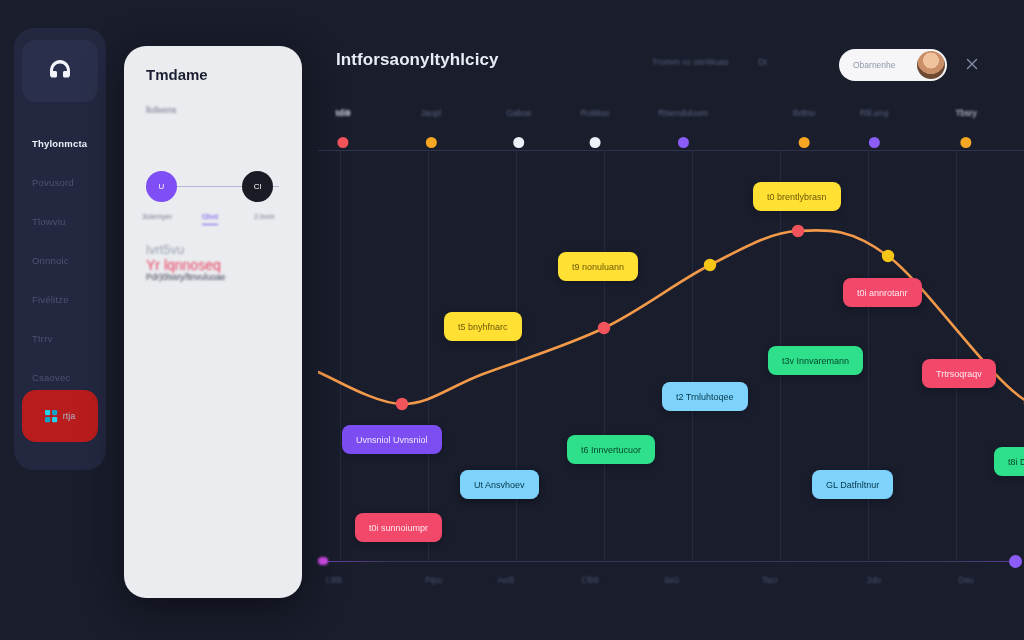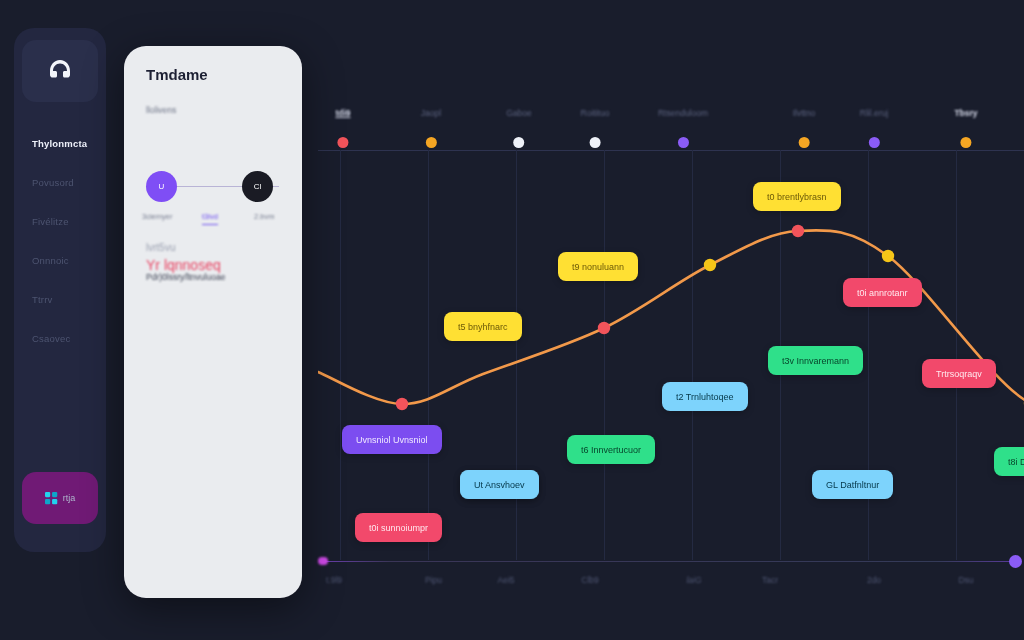--- a/index.html
+++ b/index.html
@@ -12,21 +12,21 @@
   #app {
     position: relative;
     width: 1024px; height: 640px;
     background: #191d2c;
     overflow: hidden;
   }
 
   
   #sidebar {
     position: absolute; left: 14px; top: 28px;
-    width: 92px; height: 524px;
+    width: 92px; height: 442px;
     background: #232740;
     border-radius: 20px;
     overflow: hidden;
   }
   .sb-logo-wrap {
     position: absolute; left: 8px; top: 12px;
     width: 76px; height: 62px;
     background: #2a2f4b;
     border-radius: 14px;
     display: flex; align-items: center; justify-content: center;
@@ -43,21 +43,21 @@
     color: #4d5470;
     white-space: nowrap;
     overflow: hidden;
   }
   .sb-item.active { color: #eef1fa; font-weight: bold; }
   .sb-item .blur { filter: blur(0.65px); }
   .sb-item.active .blur { filter: blur(0.55px); }
   .sb-bottom {
     position: absolute; left: 8px; bottom: 28px;
     width: 76px; height: 52px;
-    background: #701a75;
+    background: #b91c1c;
     border-radius: 14px;
     display: flex; align-items: center; justify-content: center;
     gap: 5px;
   }
   .sb-bottom-icon {
     width: 13px; height: 13px;
     display: block;
   }
   .sb-bottom-label {
     font-size: 9px; color: #aeb6cc; filter: blur(0.6px);
@@ -126,22 +126,22 @@
   .ms {
     position: absolute; top: 0;
     transform: translateX(-50%);
     text-align: center;
   }
   .ms-label {
     font-size: 8.5px; color: #5c6380;
     filter: blur(0.8px);
     white-space: nowrap;
   }
-  .ms.first .ms-label { color: #d9dded; font-weight: bold; text-decoration: underline; }
-  .ms.last .ms-label { color: #d9dded; font-weight: bold; }
+  .ms.first .ms-label { color: #d9dded; font-weight: bold; }
+  .ms.last .ms-label { color: #d9dded; font-weight: normal; }
   .ms-dot {
     width: 11px; height: 11px;
     border-radius: 50%;
     margin: 19px auto 0;
   }
 
   
   #plot {
     position: absolute; left: 0; top: 0;
     width: 706px; height: 640px;
@@ -245,21 +245,21 @@
   }
   #step-label-1 { left: 18px; }
   #step-label-2 { left: 78px; color: #6d4ef0; }
   #step-label-2::after {
     content: ""; position: absolute; left: 0; bottom: -4px;
     width: 100%; height: 1.5px; background: #6d4ef0;
   }
   #step-label-3 { left: 130px; }
   #meta-label {
     position: absolute; left: 22px; top: 196px;
-    font-size: 10px; color: #9aa0b0;
+    font-size: 13px; color: #9aa0b0;
     filter: blur(0.85px);
   }
   #meta-alert {
     position: absolute; left: 22px; top: 211px;
     font-size: 14px; color: #e8405f;
     filter: blur(0.8px);
   }
   #meta-note {
     position: absolute; left: 22px; top: 226px;
     font-size: 8.5px; color: #3b4052;
@@ -278,24 +278,27 @@
       </svg>
     </div>
     <div class="sb-nav">
       <div class="sb-item active">
           <span class="blur">Thylonmcta</span>
         </div>
       <div class="sb-item">
           <span class="blur">Povusord</span>
         </div>
       <div class="sb-item">
+          <span class="blur">Tlowviu</span>
+        </div>
+      <div class="sb-item">
+          <span class="blur">Onnnoic</span>
+        </div>
+      <div class="sb-item">
           <span class="blur">Fivélitze</span>
-        </div>
-      <div class="sb-item">
-          <span class="blur">Onnnoic</span>
         </div>
       <div class="sb-item">
           <span class="blur">Ttrrv</span>
         </div>
       <div class="sb-item">
           <span class="blur">Csaovec</span>
         </div>
     </div>
     <div class="sb-bottom">
       <svg class="sb-bottom-icon" viewBox="0 0 14 14">
@@ -303,20 +306,32 @@
         <rect x="7.6" y="0" width="5.6" height="5.6" rx="1.2" fill="#0ea5c9"></rect>
         <rect x="0" y="7.6" width="5.6" height="5.6" rx="1.2" fill="#0ea5c9"></rect>
         <rect x="7.6" y="7.6" width="5.6" height="5.6" rx="1.2" fill="#22d3ee"></rect>
       </svg>
       <span class="sb-bottom-label">rtja</span>
     </div>
   </div>
 
   <div id="main">
 
+    <div id="header">
+      <div id="page-title">Intforsaonyltyhlcicy</div>
+      <div class="hdr-nav" id="hdr-nav-1">Tromm  ro osrWuas</div>
+      <div class="hdr-nav" id="hdr-nav-2">Dt</div>
+      <div id="search-pill">
+        <span id="search-input-text">Obarnenhe</span>
+        <div id="avatar"></div>
+      </div>
+      <svg id="close-icon" viewBox="0 0 16 16">
+        <path d="M3.5 3.5 L12.5 12.5 M12.5 3.5 L3.5 12.5" stroke="#8a90a8" stroke-width="1.3" stroke-linecap="round" fill="none"></path>
+      </svg>
+    </div>
 
     <div id="milestones">
       <div id="ms-line"></div>
       <div id="ms-items">
           <div class="ms first" style="left: 25px;">
             <div class="ms-label">tdi9</div>
             <div class="ms-dot" style="background: rgb(242, 84, 91);"></div>
           </div>
           <div class="ms" style="left: 113px;">
             <div class="ms-label">Jaopl</div>
@@ -420,21 +435,21 @@
 
     <div id="axis">
       <div id="axis-line"></div>
       <div id="axis-dot-left"></div>
       <div id="axis-dot-right"></div>
       <div id="axis-labels">
           <div class="axis-label" style="left: 16px;">t.9l9</div>
           <div class="axis-label" style="left: 100px; padding-left: 31px;">Pipu</div>
           <div class="axis-label" style="left: 188px;">Aei5</div>
           <div class="axis-label" style="left: 272px;">Clb9</div>
-          <div class="axis-label" style="left: 376px; font-style: italic;">laiG</div>
+          <div class="axis-label" style="left: 354px; font-style: italic;">laiG</div>
           <div class="axis-label" style="left: 452px;">Tacr</div>
           <div class="axis-label" style="left: 556px;">2do</div>
           <div class="axis-label" style="left: 648px;">Dsu</div>
         </div>
     </div>
   </div>
 
   <div id="card">
     <div id="card-title">Tmdame</div>
     <div id="card-subtitle">llolivens</div>

